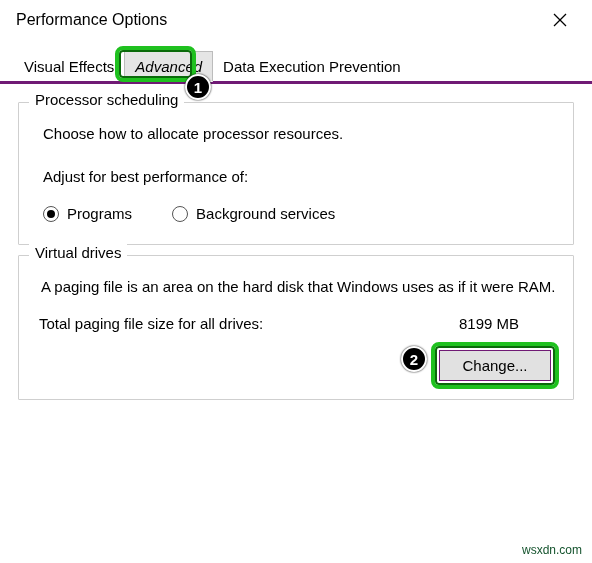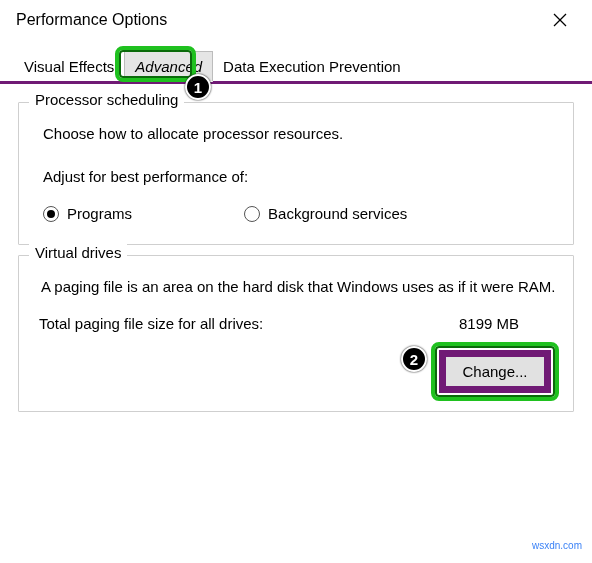--- a/index.html
+++ b/index.html
@@ -108,21 +108,21 @@
     margin: 4px 0 26px 4px;
     font-size: 15px;
   }
   .subtext {
     margin: 0 0 20px 4px;
     font-size: 15px;
   }
   .radio-row {
     display: flex;
     align-items: center;
-    gap: 112px;
+    gap: 40px;
     margin-left: 4px;
   }
   .radio-item {
     display: flex;
     align-items: center;
     gap: 8px;
     font-size: 15px;
   }
   .radio {
     width: 16px;
@@ -156,41 +156,41 @@
   }
   .btn-row {
     display: flex;
     justify-content: flex-end;
     padding-right: 6px;
   }
   .button {
     min-width: 112px;
     padding: 6px 14px;
     background: #e1e1e1;
-    border: 7px solid #701a75;
+    border: 1px solid #701a75;
     font-size: 15px;
     text-align: center;
     cursor: default;
   }
   .hl-btn {
     top: -8px;
     left: -8px;
     right: -8px;
     bottom: -8px;
     width: auto;
     height: auto;
   }
   .btn-wrap { position: relative; display: inline-block; }
   .callout-2 { top: -4px; left: -38px; }
   .watermark {
     position: absolute;
-    bottom: 12px;
+    bottom: 6px;
     right: 10px;
-    font-size: 10px;
-    color: #3b82f6;
+    font-size: 12px;
+    color: #14532d;
   }
   .tab-container { position: relative; }
 </style>
 </head>
 <body>
 
 <div class="titlebar">
   <div class="title">Performance Options</div>
   <div class="close-btn">
     <svg viewBox="0 0 14 14">

